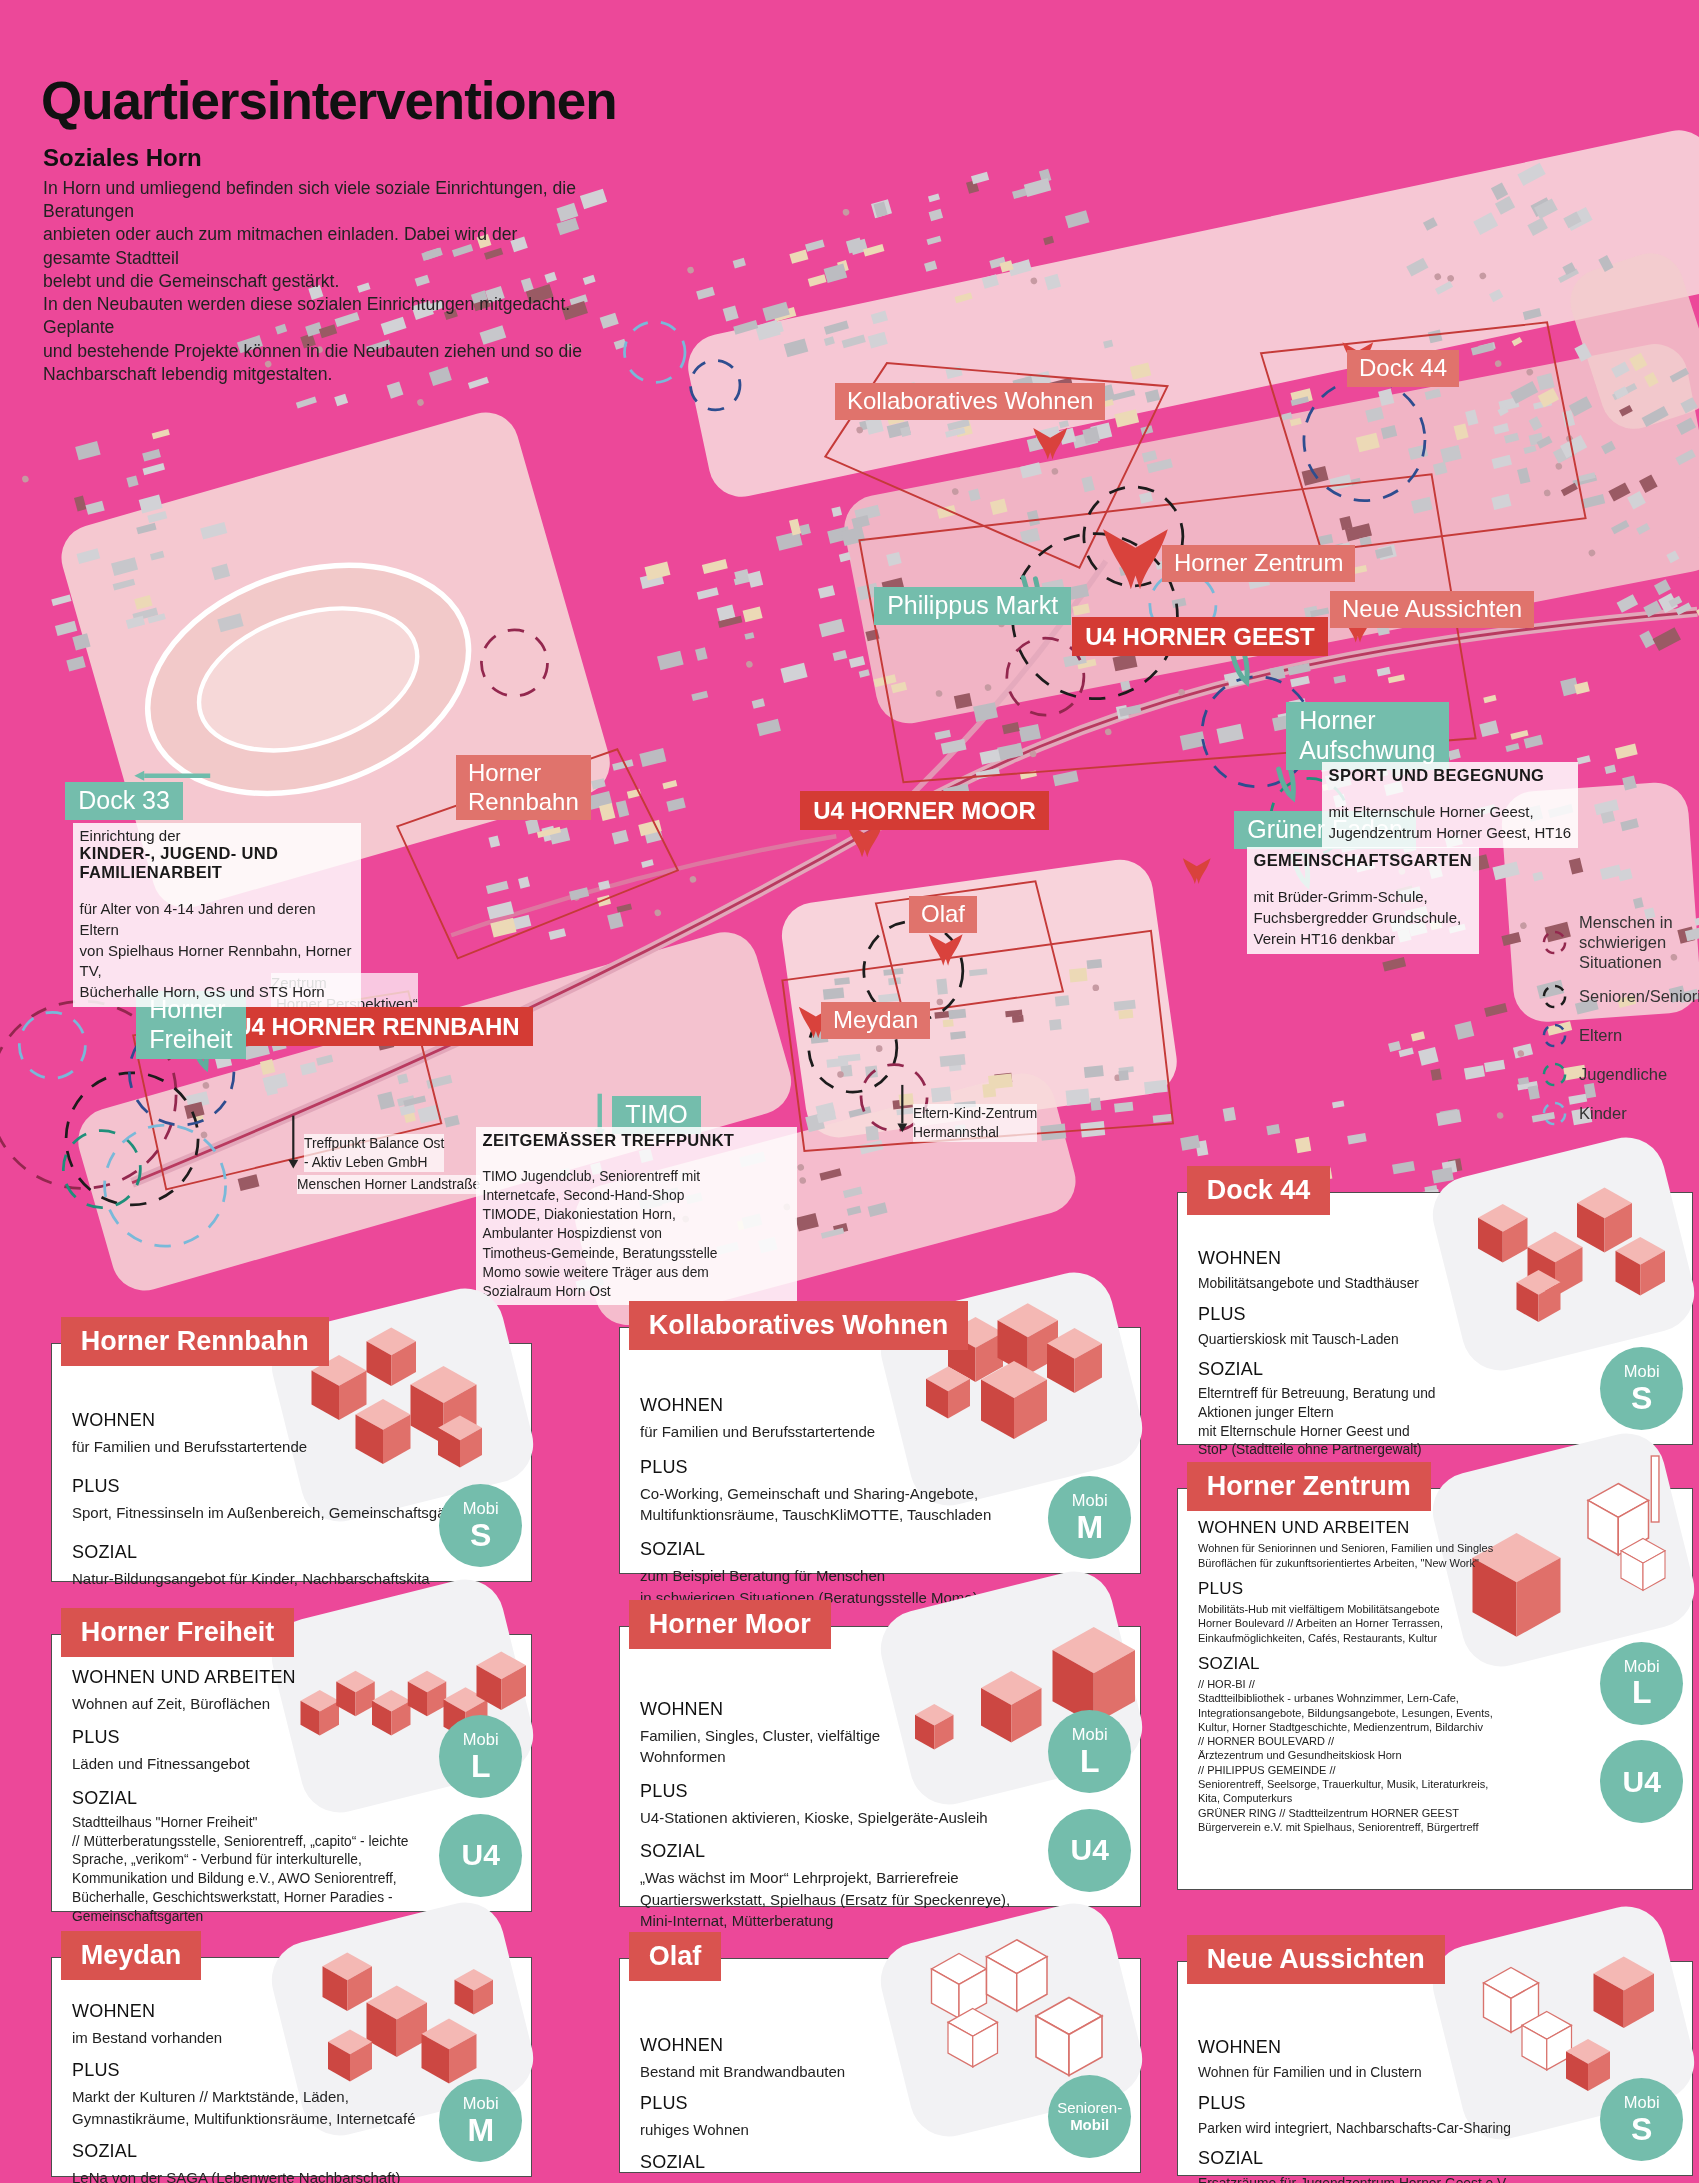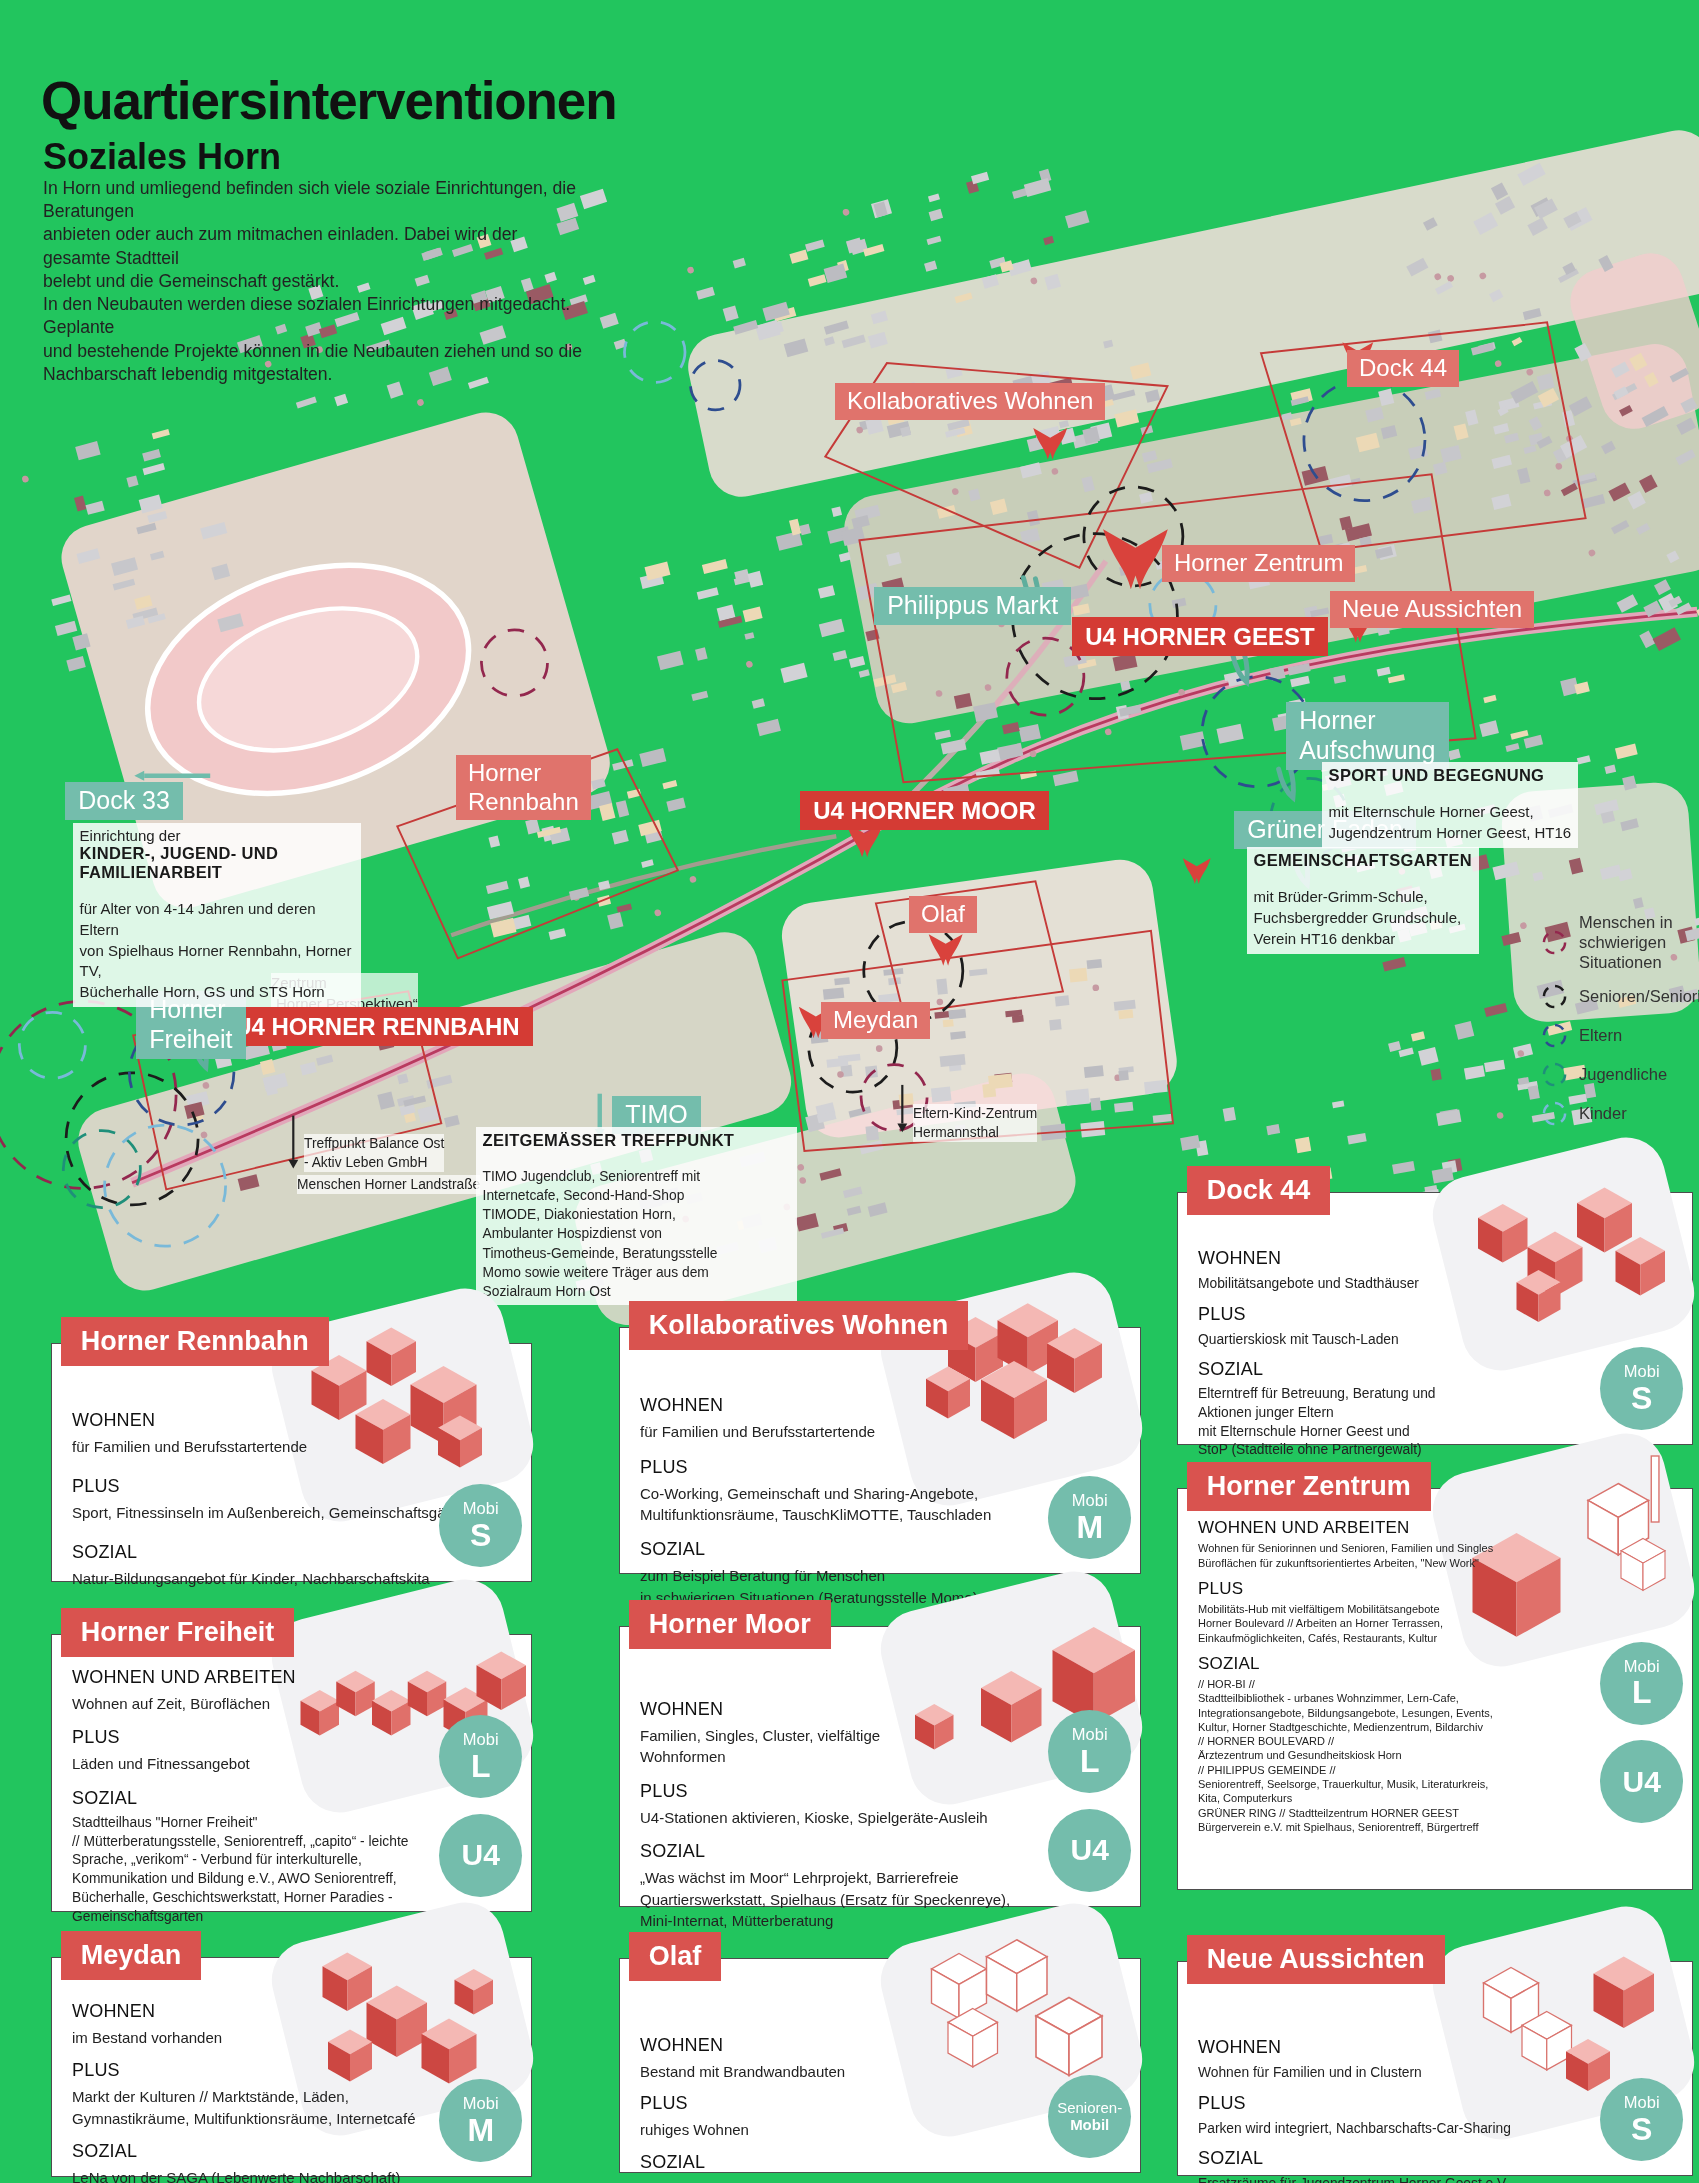--- a/index.html
+++ b/index.html
@@ -1,23 +1,23 @@
 <!DOCTYPE html>
 <html style="font-size:8.8px"><head>
 <meta charset="utf-8">
 <style>
   html,body{margin:0;padding:0;background:#fff;}
-  #poster{position:relative;width:1699px;height:2183px;background:#22c55e;overflow:hidden;
+  #poster{position:relative;width:1699px;height:2183px;background:#ec4899;overflow:hidden;
           font-family:"Liberation Sans",sans-serif;color:#1c1c1c;}
   .abs{position:absolute;}
   .pre{white-space:pre-line;}
 
   
   #page-title{left:41px;top:70px;font-size:53px;font-weight:bold;letter-spacing:-1.1px;color:#111;}
-  #page-subtitle{left:43px;top:136px;font-size:36px;font-weight:bold;color:#111;}
+  #page-subtitle{left:43px;top:144px;font-size:24px;font-weight:bold;color:#111;}
   #page-intro{left:43px;top:177px;width:539px;font-size:17.6px;line-height:1.32;color:#222;}
 
   
   #bmap{left:0;top:0;width:1699px;height:2183px;z-index:0;}
 
   
   .ml{z-index:2;color:#fff;line-height:1.18;white-space:pre-line;}
   .sal{background:#e0736c;font-size:24px;padding:4.4px 12px;}
   .redl{background:#d43b34;font-size:24px;font-weight:bold;padding:5.5px 13.2px;}
   .teall{background:#74bdac;font-size:25px;padding:4.4px 13.2px;}

